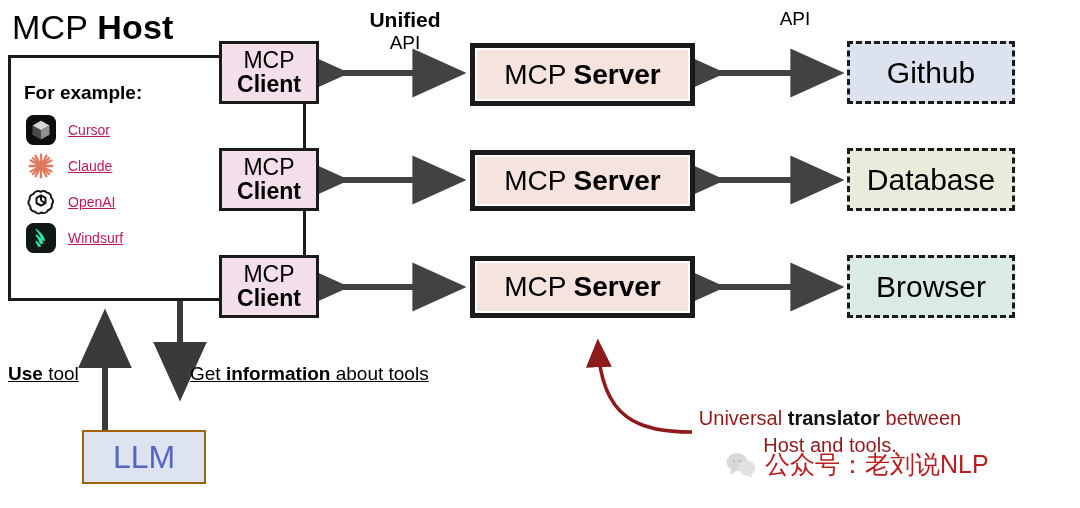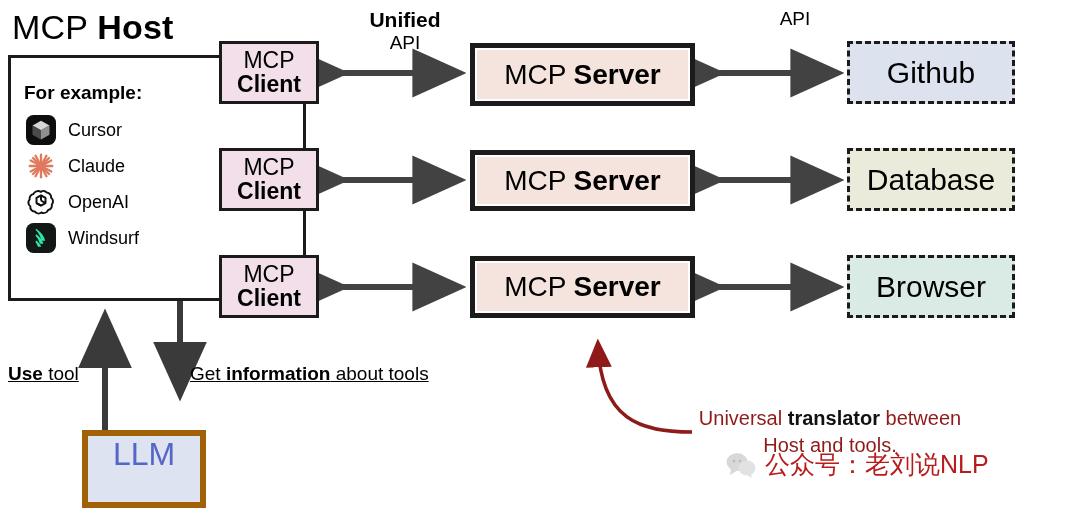--- a/index.html
+++ b/index.html
@@ -13,21 +13,21 @@
   #host-title .lt{font-weight:400;}
   #host-title .bd{font-weight:700;}
 
   #host-box{left:8px;top:55px;width:298px;height:246px;border:3px solid #1b1b1b;
             background:#fff;box-sizing:border-box;}
 
   #for-example{left:24px;top:82px;font-size:19px;font-weight:700;}
 
   .ex-item{display:flex;align-items:center;gap:12px;height:36px;}
   #ex-list{left:26px;top:112px;width:210px;}
-  .ex-label{font-size:18px;font-weight:400;color:#000000;}
+  .ex-label{font-size:14px;font-weight:400;color:#be185d;text-decoration:underline;}
   .ex-ico{width:30px;height:30px;flex:0 0 30px;display:block;}
 
   
   .client{width:100px;border:3px solid #1b1b1b;background:#f2dfe9;box-sizing:border-box;
           display:flex;flex-direction:column;align-items:center;justify-content:center;
           line-height:1.02;}
   .client .l1{font-size:23px;font-weight:400;}
   .client .l2{font-size:23px;font-weight:700;}
   #client1{left:219px;top:41px;height:63px;}
   #client2{left:219px;top:148px;height:63px;}
@@ -52,22 +52,22 @@
   #tool3{left:847px;top:255px;height:63px;background:#d9ebe4;}
 
   
   .api-lbl{text-align:center;line-height:1.12;}
   .api-lbl .t1{font-size:21px;font-weight:700;display:block;}
   .api-lbl .t2{font-size:19px;font-weight:400;display:block;}
   #unified{left:345px;top:8px;width:120px;}
   #custom{left:735px;top:8px;width:120px;}
 
   
-  #llm-box{left:82px;top:430px;width:124px;height:78px;border:6px solid #a16207;
-           background:#dee3f2;box-sizing:border-box;display:flex;
+  #llm-box{left:82px;top:430px;width:124px;height:54px;border:2px solid #a16207;
+           background:#dee3f2;box-sizing:border-box;display:flex;align-items:center;
            justify-content:center;font-size:32px;color:#5566c4;font-weight:400;}
 
   .foot-lbl{font-size:19px;white-space:nowrap;text-decoration:underline;}
   #use-tool{left:8px;top:363px;}
   #get-info{left:190px;top:363px;}
   .foot-lbl .bd{font-weight:700;}
   .foot-lbl .lt{font-weight:400;}
 
   
   #annot{left:660px;top:405px;width:340px;text-align:center;font-size:20px;

